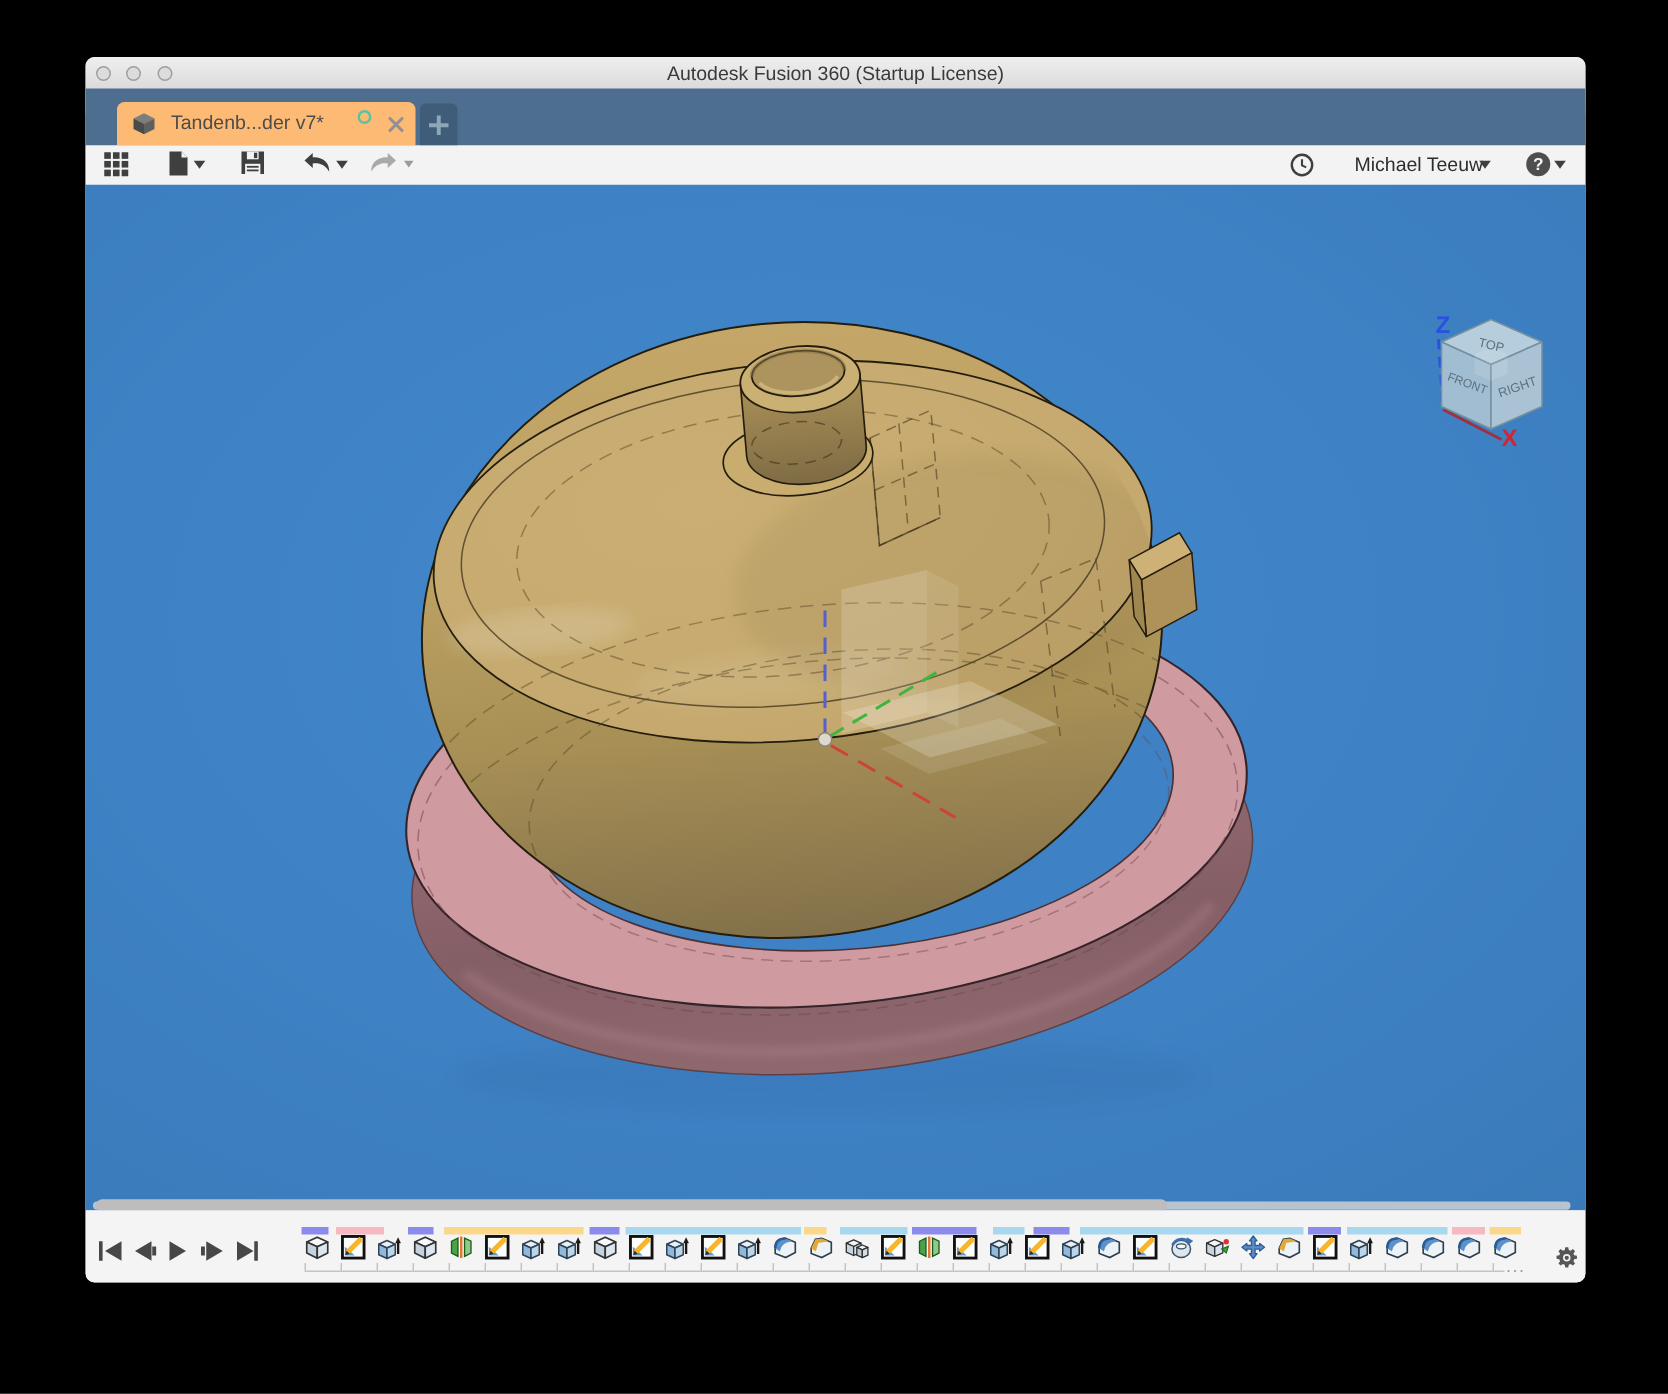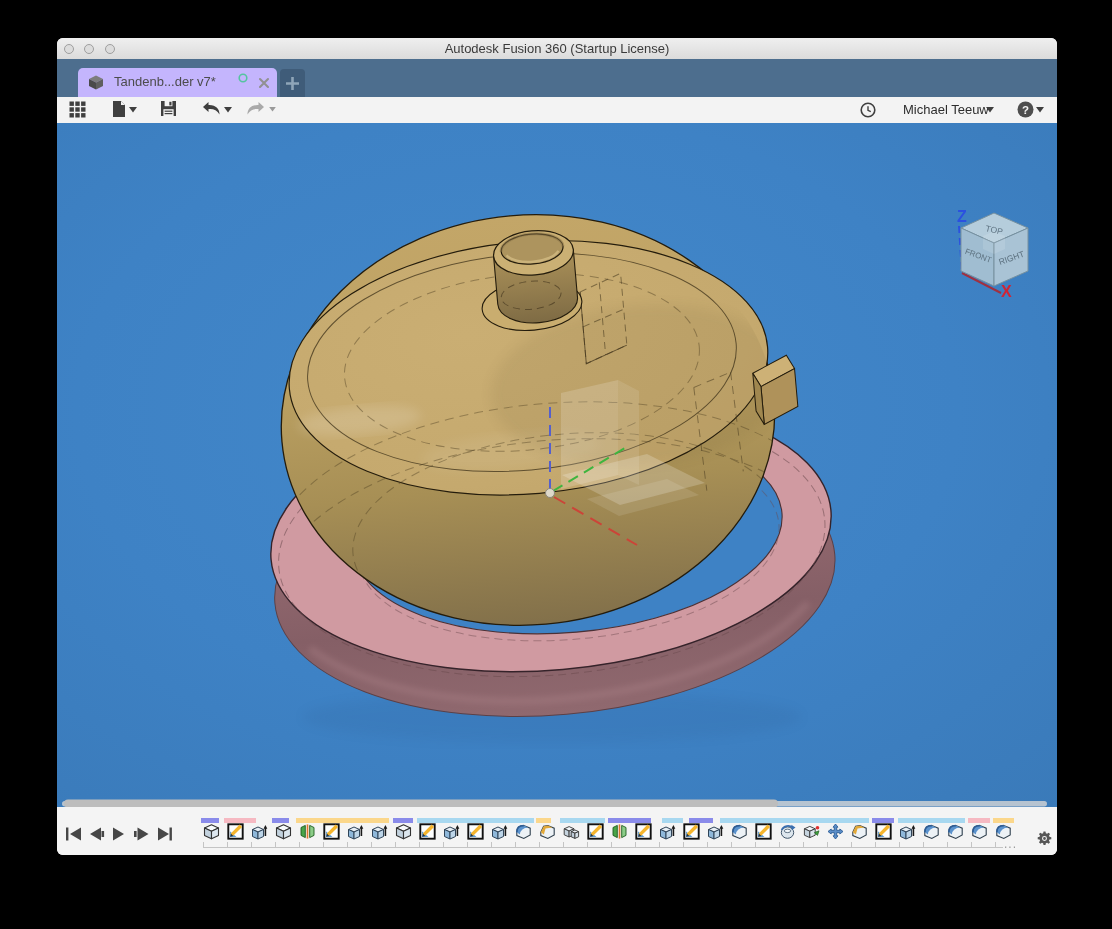--- a/index.html
+++ b/index.html
@@ -1,21 +1,21 @@
 <!DOCTYPE html>
 <html><head><meta charset="utf-8">
 <style>
 * { margin:0; padding:0; box-sizing:border-box; }
 html,body { width:1112px; height:929px; background:#000; font-family:"Liberation Sans",sans-serif; overflow:hidden; }
 .window { position:absolute; left:57px; top:38px; width:1000px; height:817px; border-radius:6px; overflow:hidden; background:#f4f4f4; }
 .titlebar { position:absolute; left:0; top:0; width:1000px; height:39px; background:linear-gradient(#efefef,#d6d6d6 70%,#c5c5c5); border-bottom:1px solid #a6a6a6; }
 .tl { position:absolute; top:5.5px; width:10px; height:10px; border-radius:50%; background:#dcdcdc; border:1px solid #9e9e9e; }
 .title { text-align:center; font-size:13px; color:#3a3a3a; line-height:21px; }
 .tabbar { position:absolute; left:0; top:21px; width:1000px; height:38px; background:#4d6e8e; }
-.tab { position:absolute; left:21px; top:9px; width:199px; height:29px; background:#c4b5fd; border-radius:5px 5px 0 0; }
+.tab { position:absolute; left:21px; top:9px; width:199px; height:29px; background:#fdba74; border-radius:5px 5px 0 0; }
 .plustab { position:absolute; left:223px; top:9.5px; width:25px; height:28.5px; background:#3f5c79; border-radius:4px 4px 0 0; }
 .toolbar { position:absolute; left:0; top:59px; width:1000px; height:26px; background:#f3f3f3; }
 .viewport { position:absolute; left:0; top:85px; width:1000px; height:684px; }
 .timeline { position:absolute; left:0; top:769px; width:1000px; height:48px; background:#f4f4f4; }
 </style></head>
 <body>
 <div class="window">
 <div class="titlebar">
 <div class="tl" style="left:7px"></div>
       <div class="tl" style="left:27px"></div>

